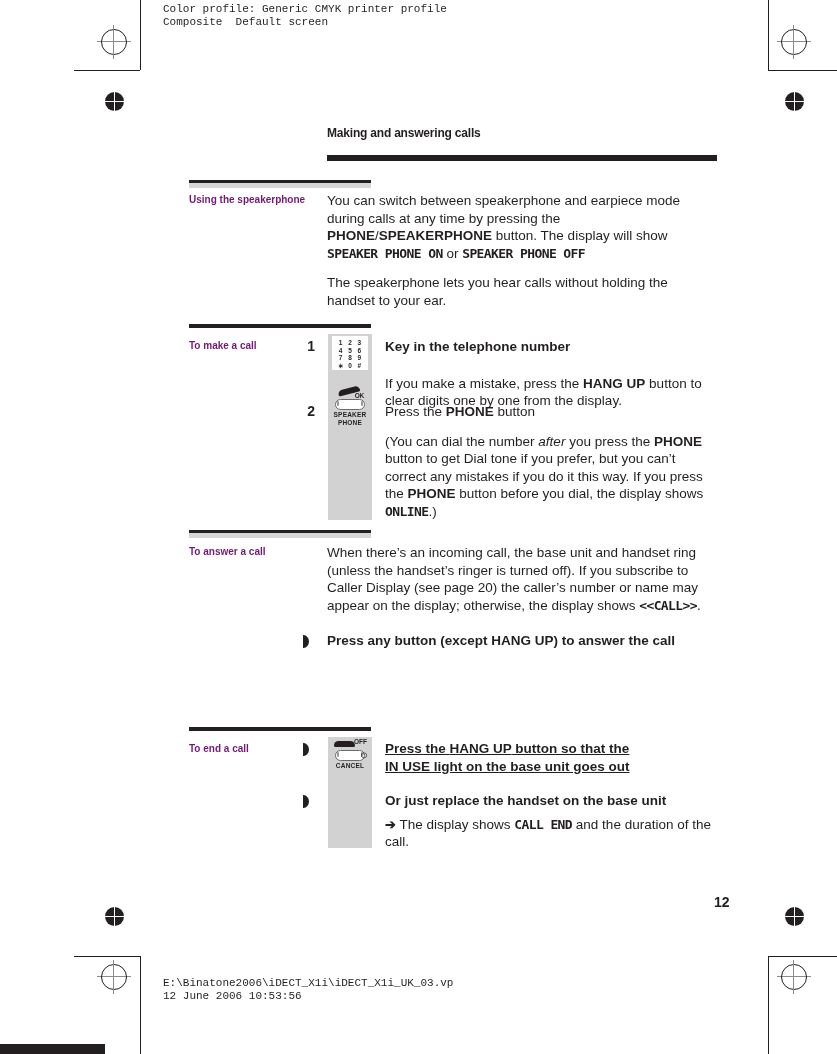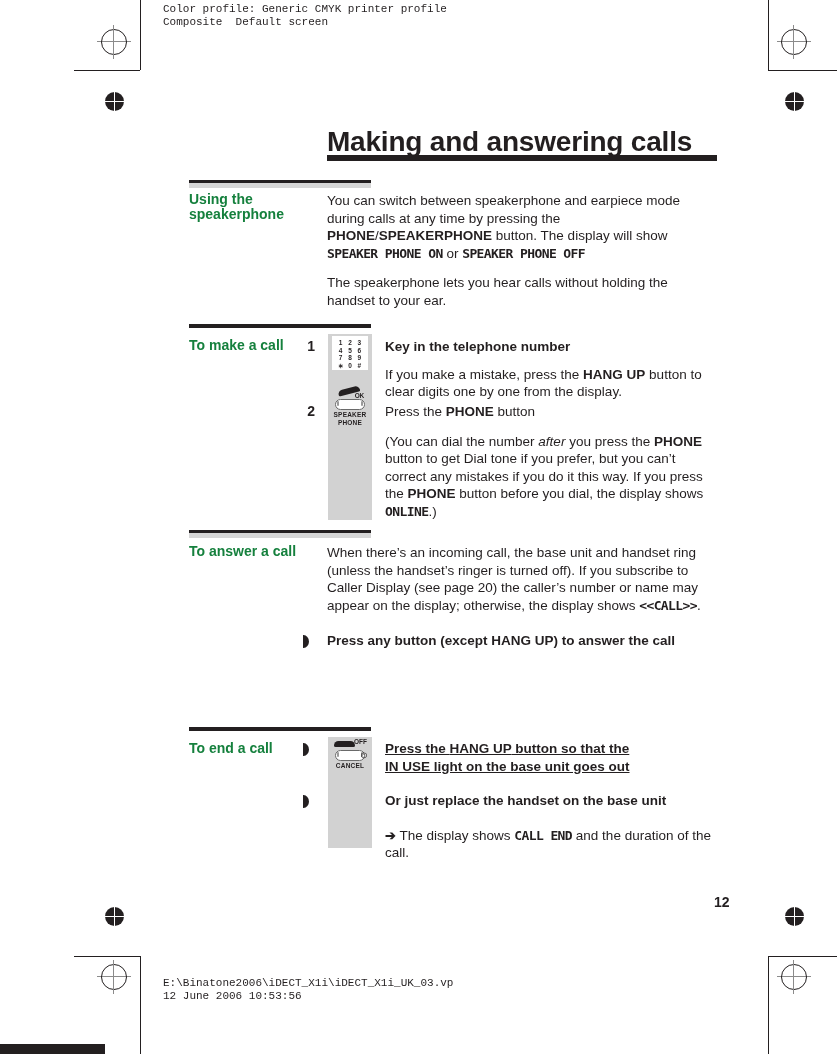--- a/index.html
+++ b/index.html
@@ -89,21 +89,21 @@
     left: 0;
     top: 0;
     width: 837px;
     height: 1054px;
   }
 
   #page-title {
     position: absolute;
     left: 327px;
     top: 126px;
-    font-size: 28px;
+    font-size: 12px;
     font-weight: bold;
     letter-spacing: -0.2px;
     color: #231f20;
   }
   #title-rule {
     position: absolute;
     left: 327px;
     top: 155px;
     width: 390px;
     height: 6px;
@@ -127,24 +127,24 @@
     position: absolute;
     left: 0;
     height: 5px;
     background: #d6d6d6;
   }
 
   .sec-label {
     position: absolute;
     left: 0;
     width: 130px;
-    font-size: 14px;
+    font-size: 10px;
     font-weight: bold;
     line-height: 15px;
-    color: #15803d;
+    color: #701a75;
   }
 
   .body-col {
     position: absolute;
     left: 138px;
     width: 390px;
     font-size: 13.5px;
     line-height: 17.5px;
     color: #231f20;
   }
@@ -432,21 +432,21 @@
       <div class="glyph-cap">SPEAKER</div>
       <div class="glyph-cap">PHONE</div>
     </div>
 
     <div class="sec-label" style="top:14px; width:126px;">
       <span>To make a call</span>
     </div>
     <div class="step-num" style="top:14px;">1</div>
 
     <div class="body-col" style="left:196px; width:332px; top:14px;">
-      <p style="margin-bottom:10px;">
+      <p style="margin-bottom:19px;">
         <b>Key in the telephone number</b>
       </p>
       <p>If you make a mistake, press the
         <b>HANG UP</b>
         button to clear digits one by one from the display.</p>
     </div>
 
     <div class="step-num" style="top:79px;">2</div>
 
     <div class="body-col" style="left:196px; width:332px; top:79px;">
@@ -512,21 +512,21 @@
     <div class="body-col" style="left:196px; width:332px; top:13px;text-decoration:underline;">
       <p>
         <b>Press the
           <span>HANG UP</span>
           button so that the<br>IN USE light on the base unit goes out</b>
       </p>
     </div>
 
     <div class="bullet-half" style="left:114px; top:68px;"></div>
     <div class="body-col" style="left:196px; width:332px; top:65px;">
-      <p style="margin-bottom:17px;">
+      <p style="margin-bottom:6px;">
         <b>Or just replace the handset on the base unit</b>
       </p>
       <p class="arrow-line">
         <span class="arrow-glyph">➔</span>
         <span>The display shows</span>
         <span class="lcd">CALL END</span>
         <span>and the duration of the call.</span>
       </p>
     </div>
   </div>

